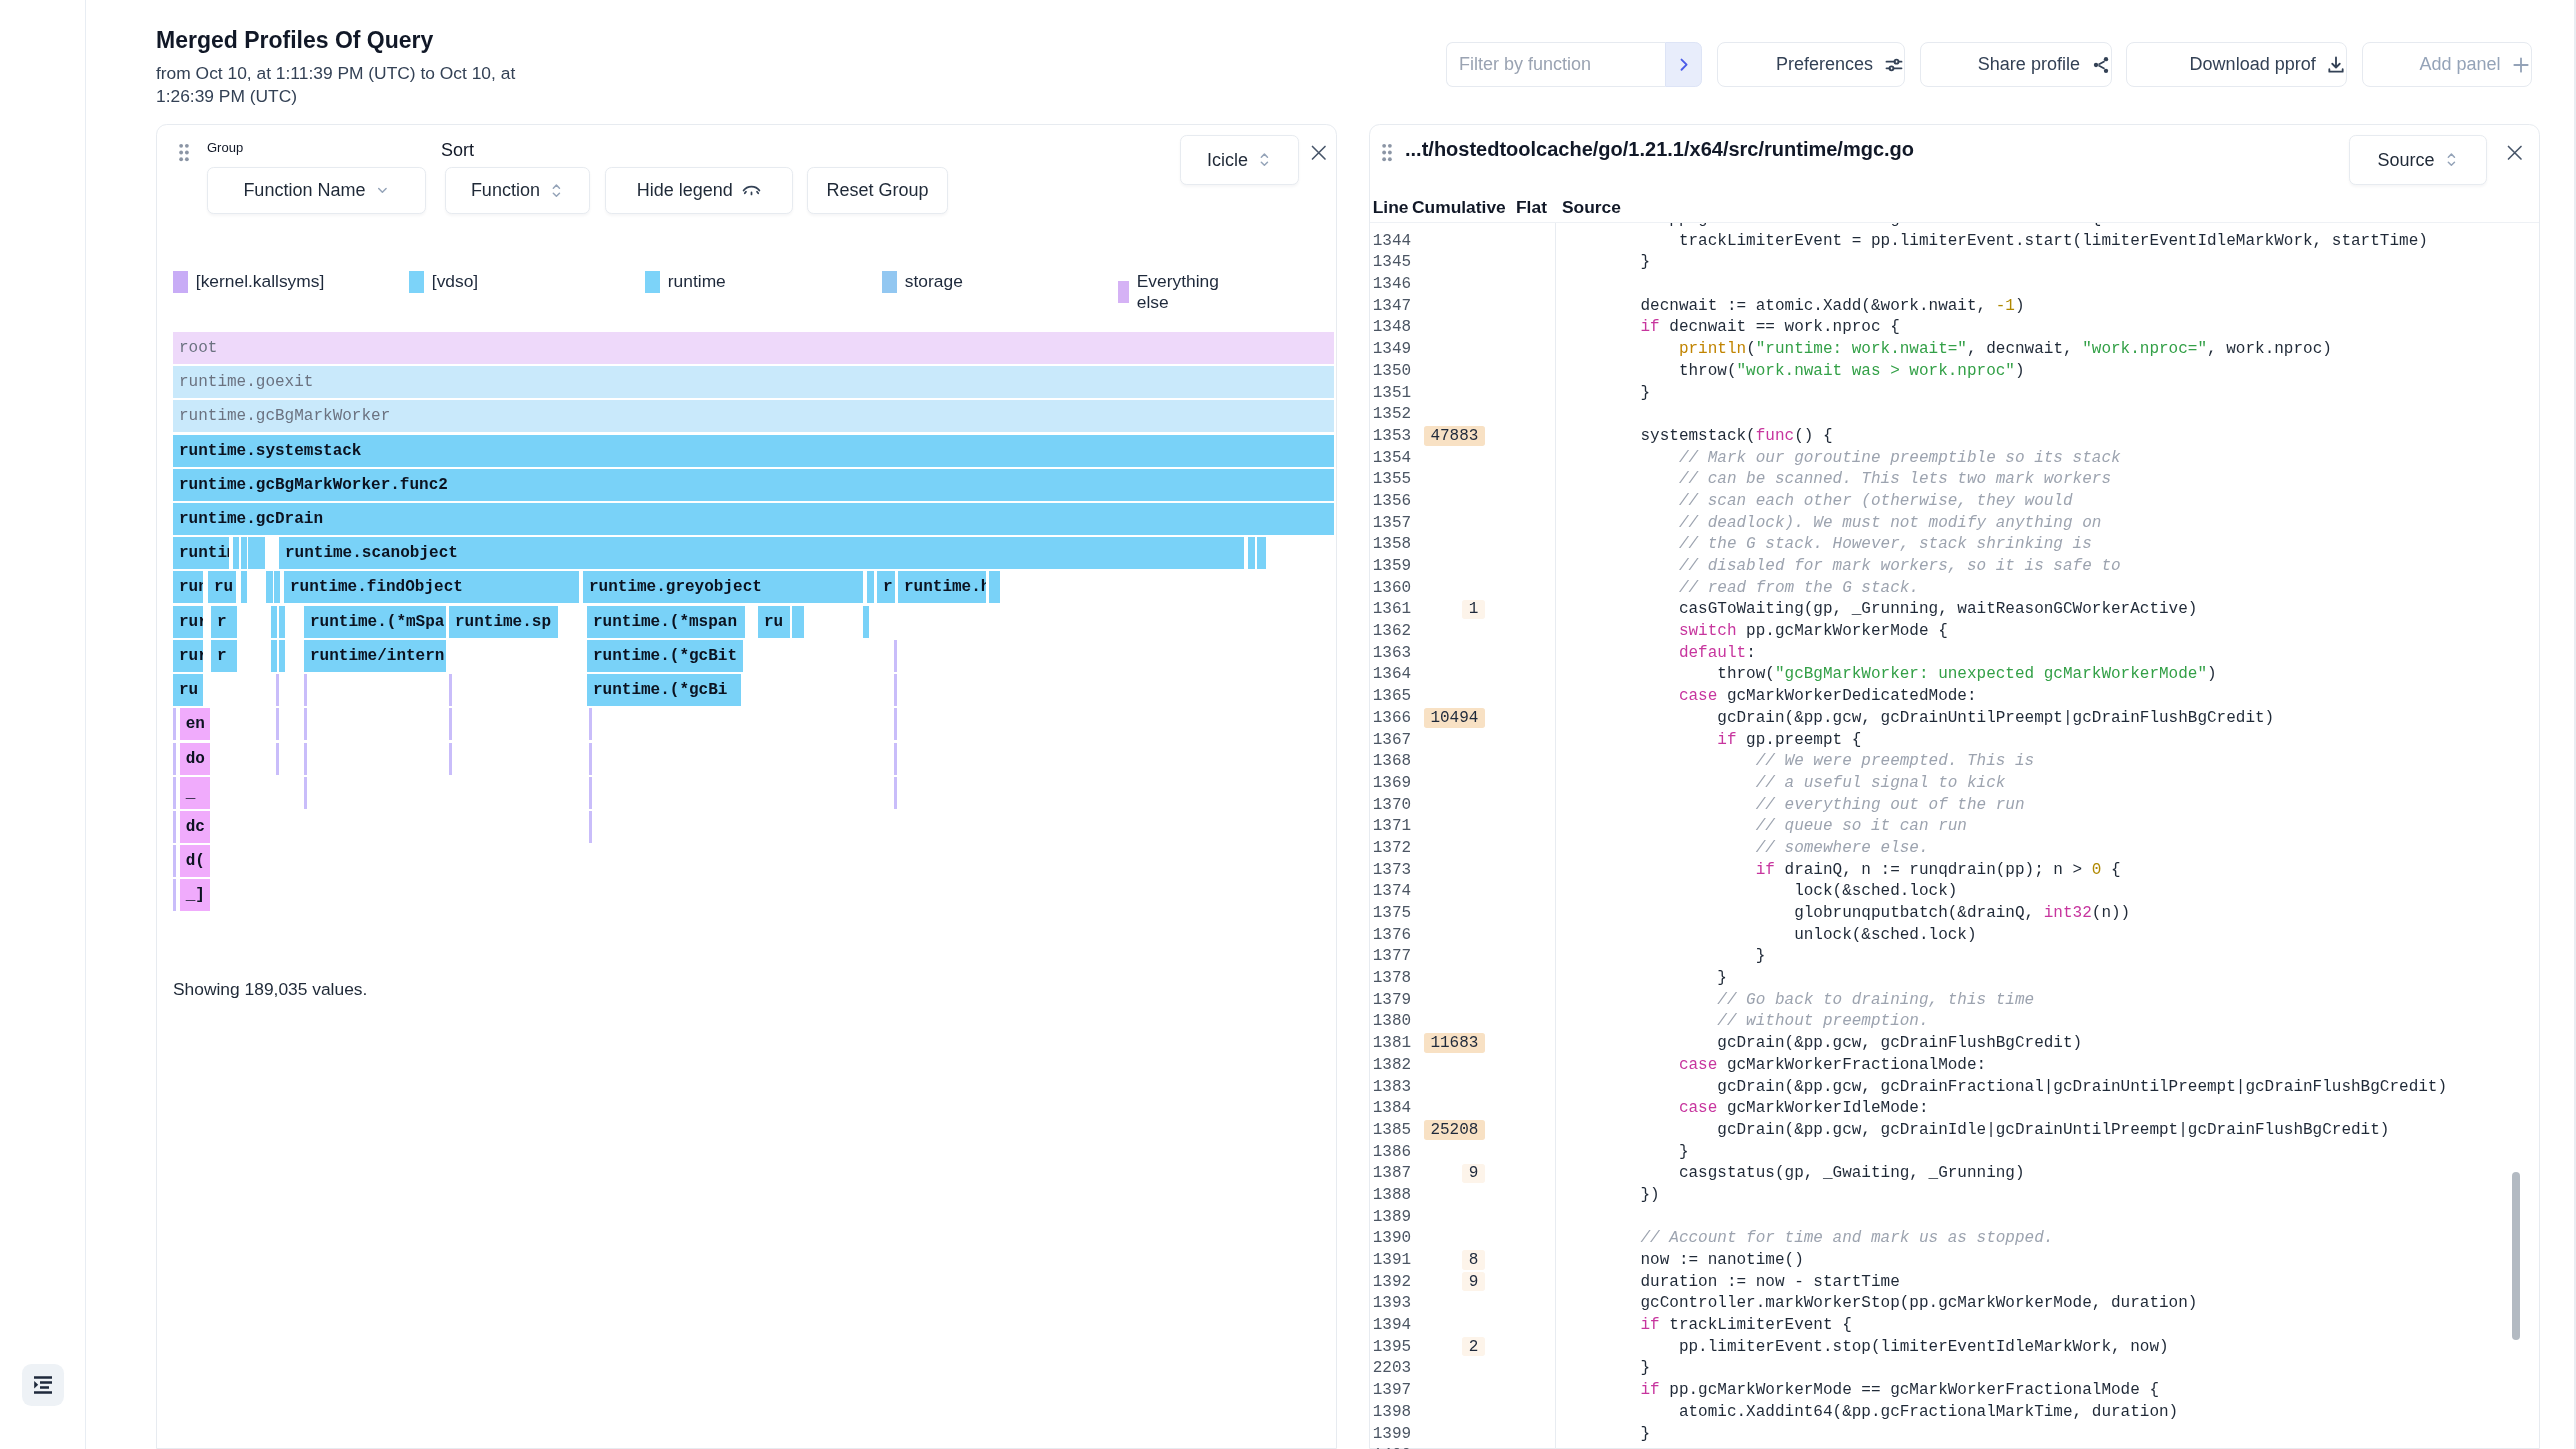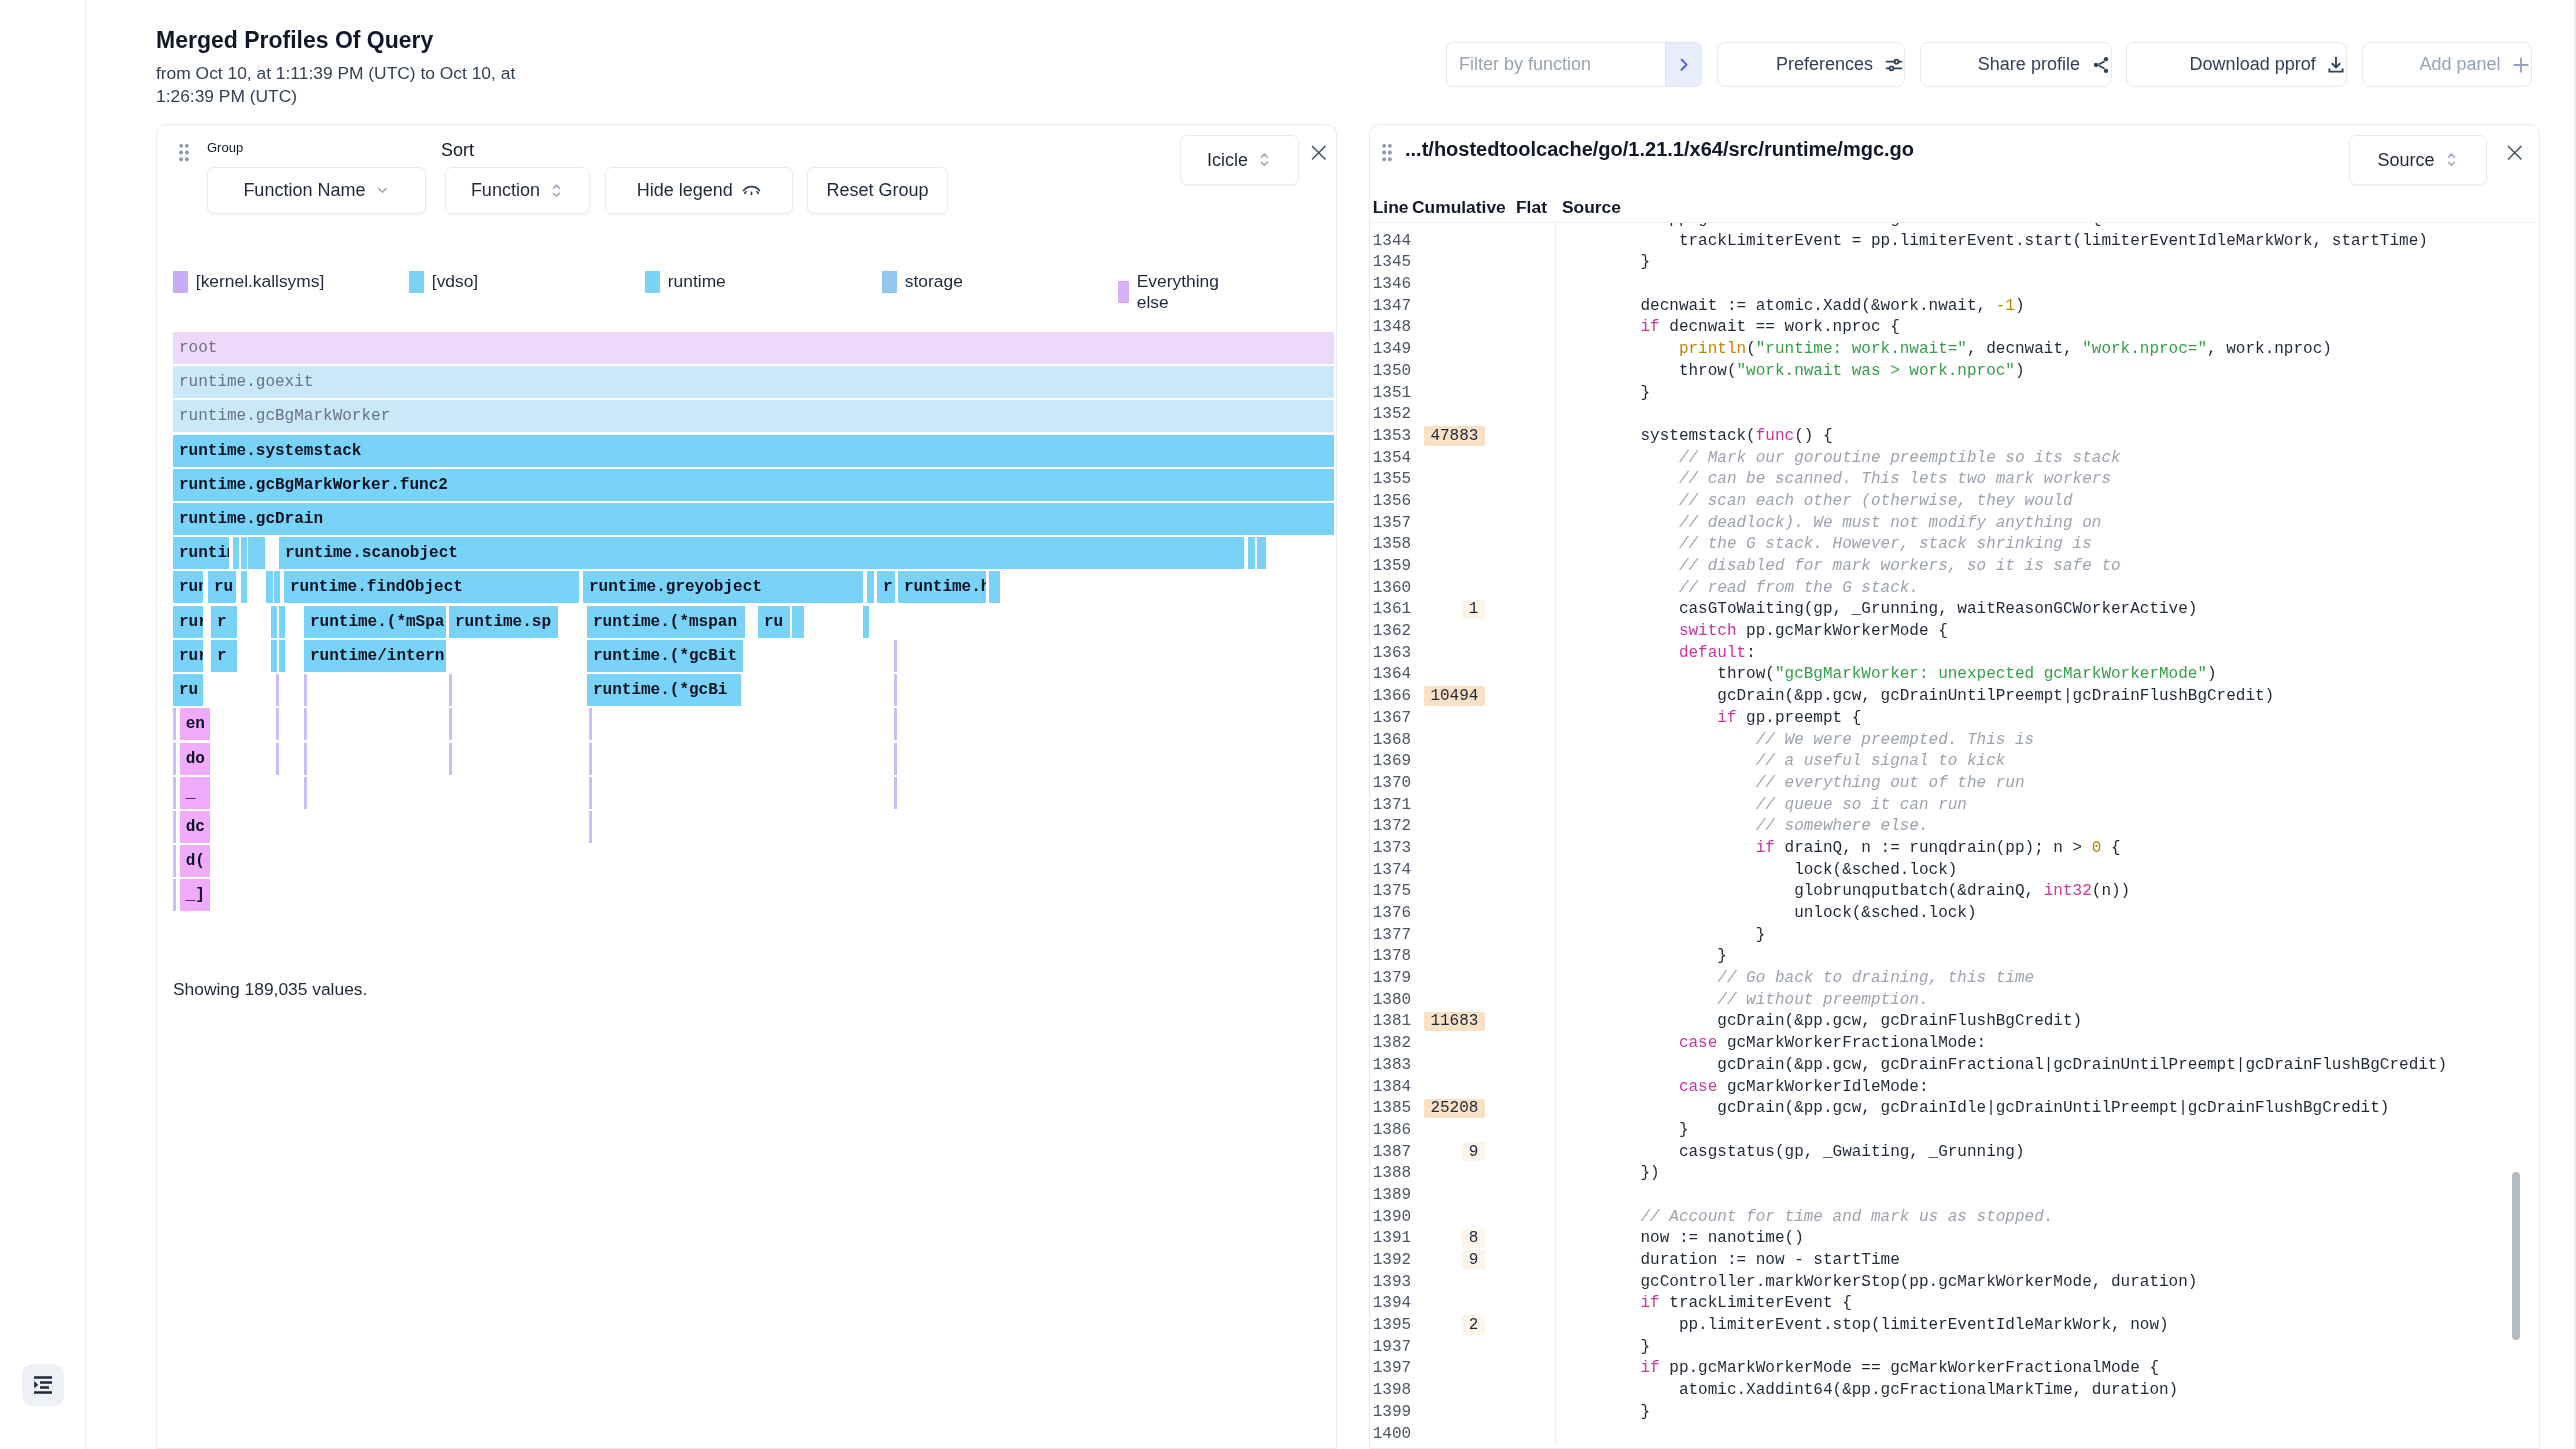--- a/index.html
+++ b/index.html
@@ -559,20 +559,28 @@
         </div>
         <div class="crow">
           <div class="c-ln">1364</div>
           <div class="c-cum"></div>
           <div class="c-flat"></div>
           <div class="c-code">
             <pre><span>            </span><span class="tk-pl">throw(</span><span class="tk-str">"gcBgMarkWorker: unexpected gcMarkWorkerMode"</span><span class="tk-pl">)</span></pre>
           </div>
         </div>
         <div class="crow">
+          <div class="c-ln">1365</div>
+          <div class="c-cum"></div>
+          <div class="c-flat"></div>
+          <div class="c-code">
+            <pre><span>        </span><span class="tk-kw">case</span><span class="tk-pl"> gcMarkWorkerDedicatedMode:</span></pre>
+          </div>
+        </div>
+        <div class="crow">
           <div class="c-ln">1366</div>
           <div class="c-cum">
             <span class="badge b1">10494</span>
           </div>
           <div class="c-flat"></div>
           <div class="c-code">
             <pre><span>            </span><span class="tk-pl">gcDrain(&amp;pp.gcw, gcDrainUntilPreempt|gcDrainFlushBgCredit)</span></pre>
           </div>
         </div>
         <div class="crow">
@@ -813,21 +821,21 @@
           <div class="c-ln">1395</div>
           <div class="c-cum">
             <span class="badge b2">2</span>
           </div>
           <div class="c-flat"></div>
           <div class="c-code">
             <pre><span>        </span><span class="tk-pl">pp.limiterEvent.stop(limiterEventIdleMarkWork, now)</span></pre>
           </div>
         </div>
         <div class="crow">
-          <div class="c-ln">1937</div>
+          <div class="c-ln">2203</div>
           <div class="c-cum"></div>
           <div class="c-flat"></div>
           <div class="c-code">
             <pre><span>    </span><span class="tk-pl">}</span></pre>
           </div>
         </div>
         <div class="crow">
           <div class="c-ln">1397</div>
           <div class="c-cum"></div>
           <div class="c-flat"></div>

